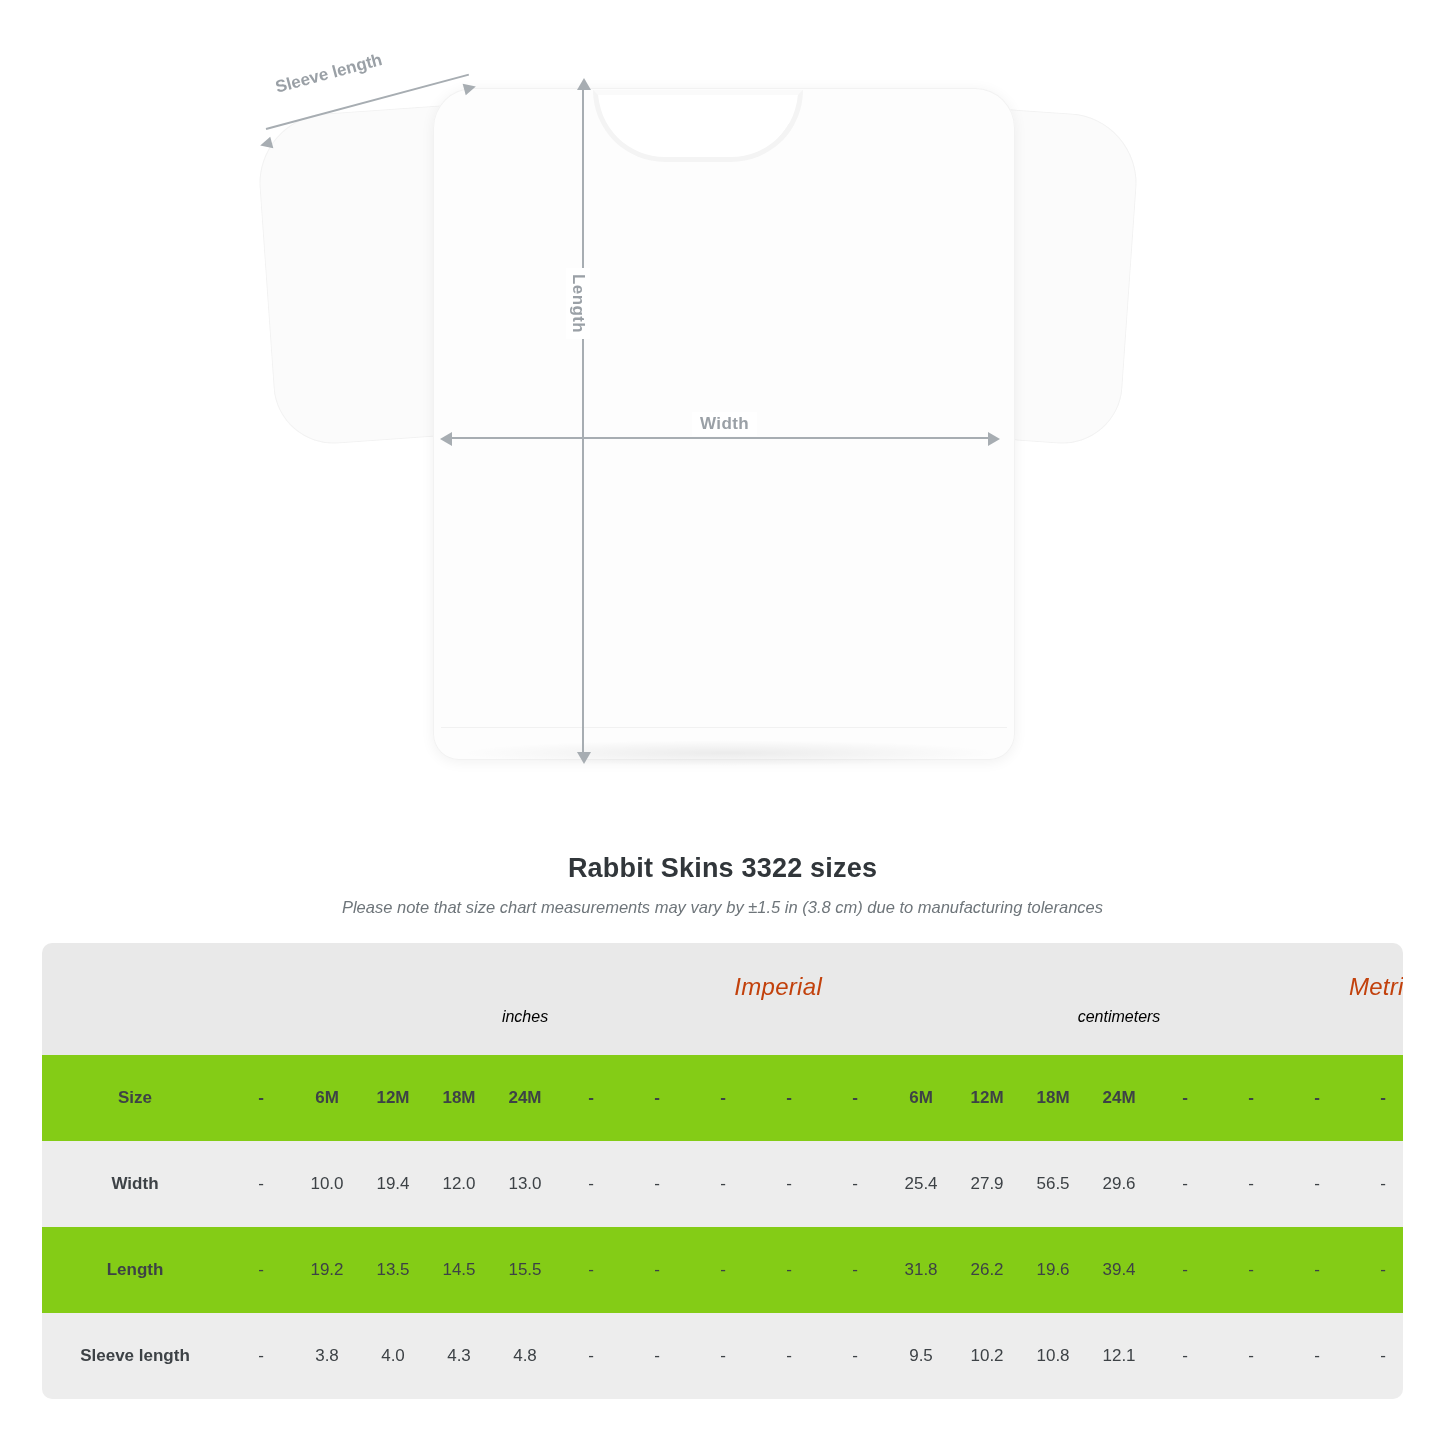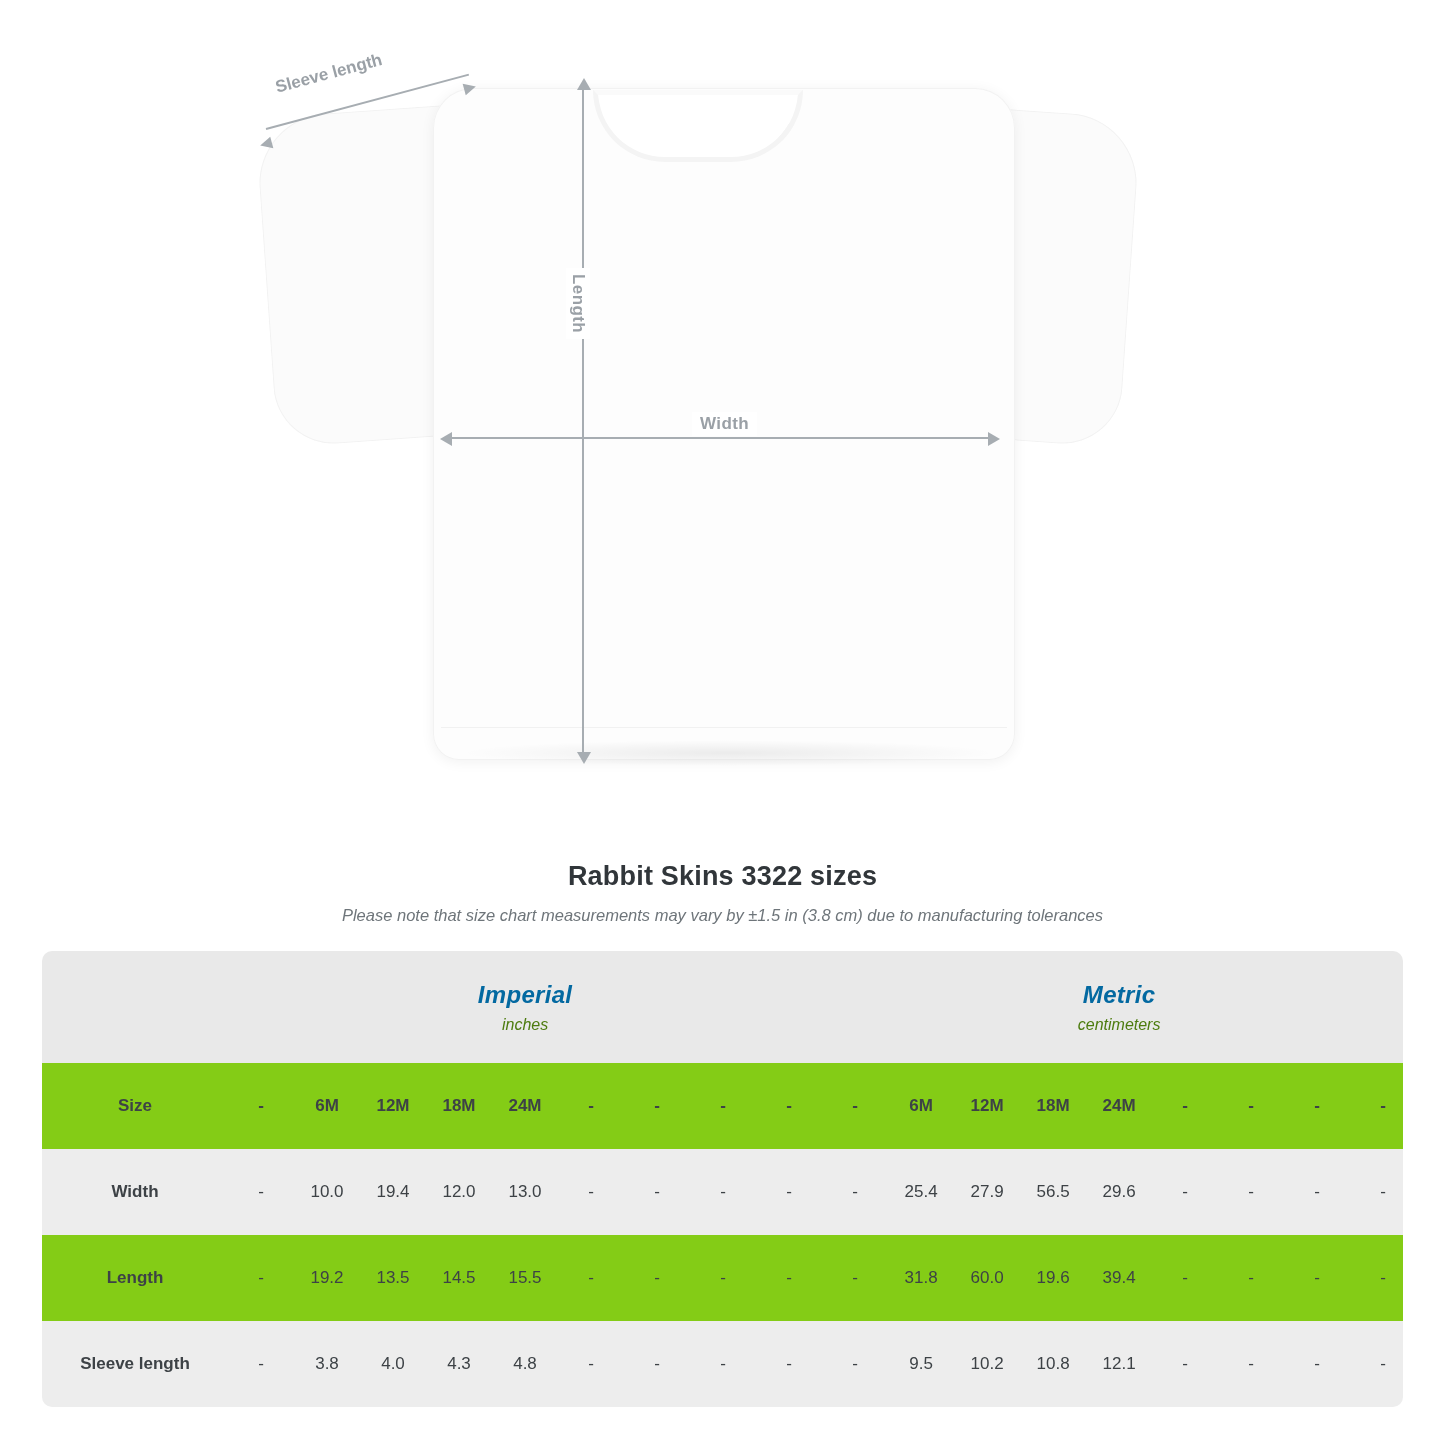--- a/index.html
+++ b/index.html
@@ -190,21 +190,21 @@
     font-weight: bold;
     color: #9aa0a6;
     transform: rotate(-15deg);
     transform-origin: left center;
     white-space: nowrap;
   }
 
   
   .title-block {
     text-align: center;
-    margin-top: 31px;
+    margin-top: 23px;
   }
   .chart-title {
     font-size: 27px;
     font-weight: bold;
     color: #31363a;
     letter-spacing: 0.2px;
   }
   .chart-note {
     margin-top: 14px;
     font-size: 16.5px;
@@ -231,29 +231,30 @@
     border: 0;
   }
   .unit-row td {
     background: #e9e9e9;
     height: 112px;
     padding: 0;
   }
   .unit-name {
     font-size: 24px;
     font-style: italic;
-    font-weight: bold;
-    color: #0369a1;
+    font-weight: normal;
+    color: #c2410c;
     letter-spacing: 0.3px;
+    text-align: right;
   }
   .unit-sub {
     margin-top: 7px;
     font-size: 16px;
     font-style: italic;
-    color: #4d7c0f;
+    color: #000000;
   }
   .corner-cell { background: #e9e9e9; }
   .row-white td { background: #84cc16; height: 84px; }
   .row-grey td { background: #ededed; height: 84px; }
   .rowhead {
     font-weight: bold;
     font-size: 17.5px;
     color: #3d4246;
   }
   .col-head {
@@ -384,21 +385,21 @@
       <td>19.2</td>
       <td>13.5</td>
       <td>14.5</td>
       <td>15.5</td>
       <td>-</td>
       <td>-</td>
       <td>-</td>
       <td>-</td>
       <td>-</td>
       <td>31.8</td>
-      <td>60.0</td>
+      <td>26.2</td>
       <td>19.6</td>
       <td>39.4</td>
       <td>-</td>
       <td>-</td>
       <td>-</td>
       <td>-</td>
     </tr>
 
     <tr class="row-grey">
       <td class="rowhead">Sleeve length</td>

